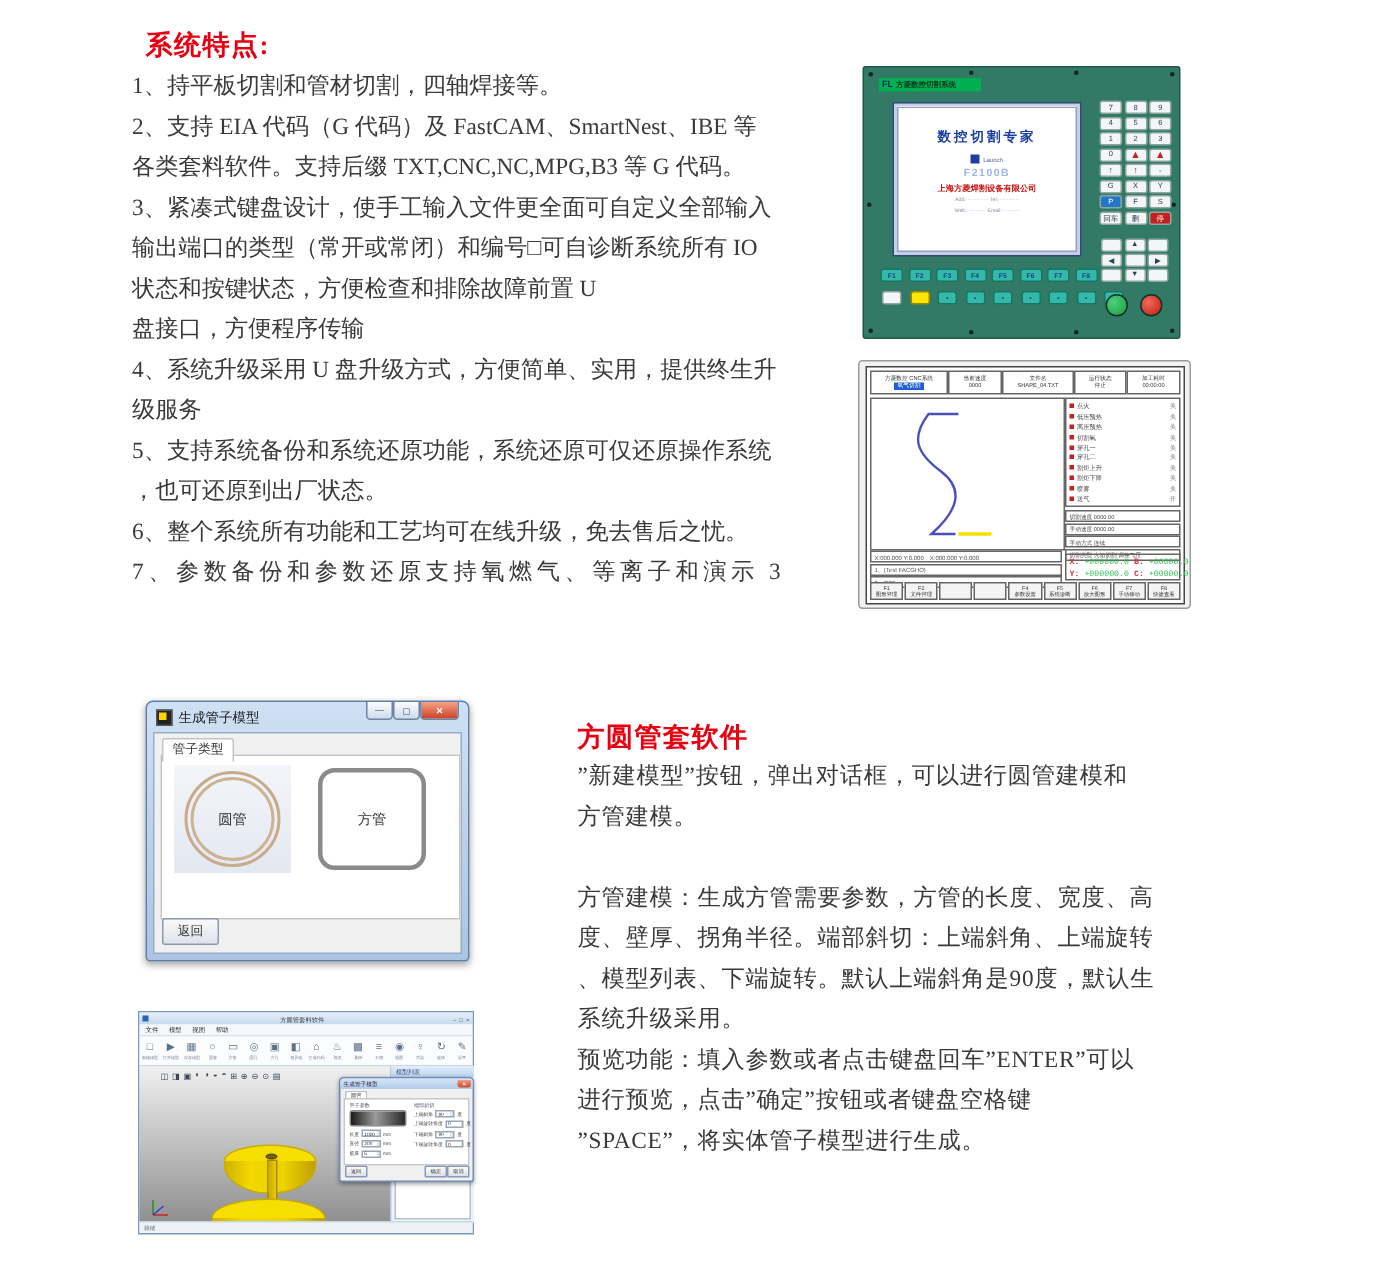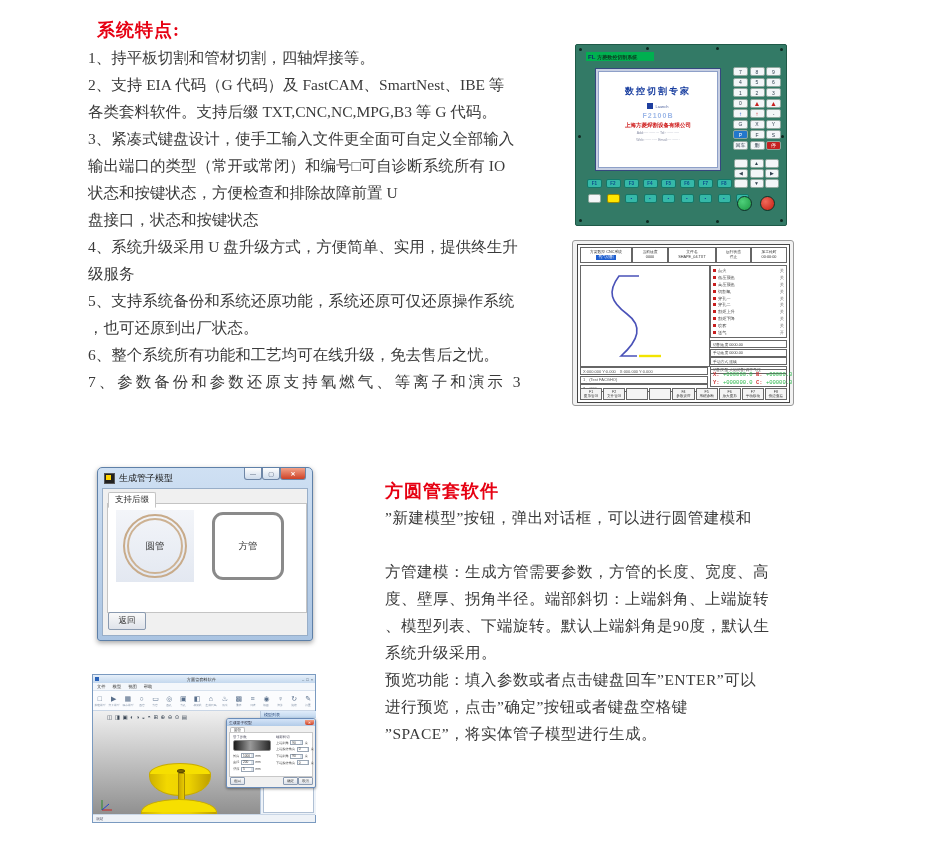--- a/index.html
+++ b/index.html
@@ -154,21 +154,21 @@
 
   <div class="abs red-h" style="left:97px;top:18px;">系统特点:</div>
   <div id="features" class="abs" style="left:88px;top:44px;width:480px;">
 
   <div class="fline">1、持平板切割和管材切割，四轴焊接等。</div>
       <div class="fline">2、支持 EIA 代码（G 代码）及 FastCAM、SmartNest、IBE 等</div>
       <div class="fline">各类套料软件。支持后缀 TXT,CNC,NC,MPG,B3 等 G 代码。</div>
       <div class="fline">3、紧凑式键盘设计，使手工输入文件更全面可自定义全部输入</div>
       <div class="fline">输出端口的类型（常开或常闭）和编号□可自诊断系统所有 IO</div>
       <div class="fline">状态和按键状态，方便检查和排除故障前置 U</div>
-      <div class="fline">盘接口，状态和按键状态</div>
+      <div class="fline">盘接口，方便程序传输</div>
       <div class="fline">4、系统升级采用 U 盘升级方式，方便简单、实用，提供终生升</div>
       <div class="fline">级服务</div>
       <div class="fline">5、支持系统备份和系统还原功能，系统还原可仅还原操作系统</div>
       <div class="fline">，也可还原到出厂状态。</div>
       <div class="fline">6、整个系统所有功能和工艺均可在线升级，免去售后之忧。</div>
       <div class="fline">7、参数备份和参数还原支持氧燃气、等离子和演示 3</div>
     </div>
 
   <div id="panel" class="abs" style="left:575px;top:44px;width:210px;height:180px;">
     <div class="screw" style="left:3px;top:3px;"></div>
@@ -451,41 +451,42 @@
     <div class="w7title">
       <span class="w7icon"></span>
       <span>生成管子模型</span>
     </div>
     <div class="capbtns">
       <div class="capbtn">—</div>
       <div class="capbtn">▢</div>
       <div class="capbtn close">✕</div>
     </div>
     <div class="w7body">
-      <div id="pd-tab">支持后缀</div>
+      <div id="pd-tab">管子类型</div>
       <div id="pd-page">
         <div id="pd-round">
           <div id="pd-ring">
             <div class="inner">
               <span class="pd-label">圆管</span>
             </div>
           </div>
         </div>
         <div id="pd-square">
           <span class="pd-label">方管</span>
         </div>
       </div>
       <div id="pd-back">返回</div>
     </div>
   </div>
 
   <div class="abs red-h" style="left:385px;top:479px;text-align:center;">方圆管套软件</div>
   <div id="doc2-lines" class="abs" style="left:385px;top:504px;width:480px;">
 
       <div class="fline">”新建模型”按钮，弹出对话框，可以进行圆管建模和</div>
+      <div class="fline">方管建模。</div>
       <div class="fline"></div>
       <div class="fline">方管建模：生成方管需要参数，方管的长度、宽度、高</div>
       <div class="fline">度、壁厚、拐角半径。端部斜切：上端斜角、上端旋转</div>
       <div class="fline">、模型列表、下端旋转。默认上端斜角是90度，默认生</div>
       <div class="fline">系统升级采用。</div>
       <div class="fline">预览功能：填入参数或者点击键盘回车”ENTER”可以</div>
       <div class="fline">进行预览，点击”确定”按钮或者键盘空格键</div>
       <div class="fline">”SPACE”，将实体管子模型进行生成。</div>
     </div>
 

